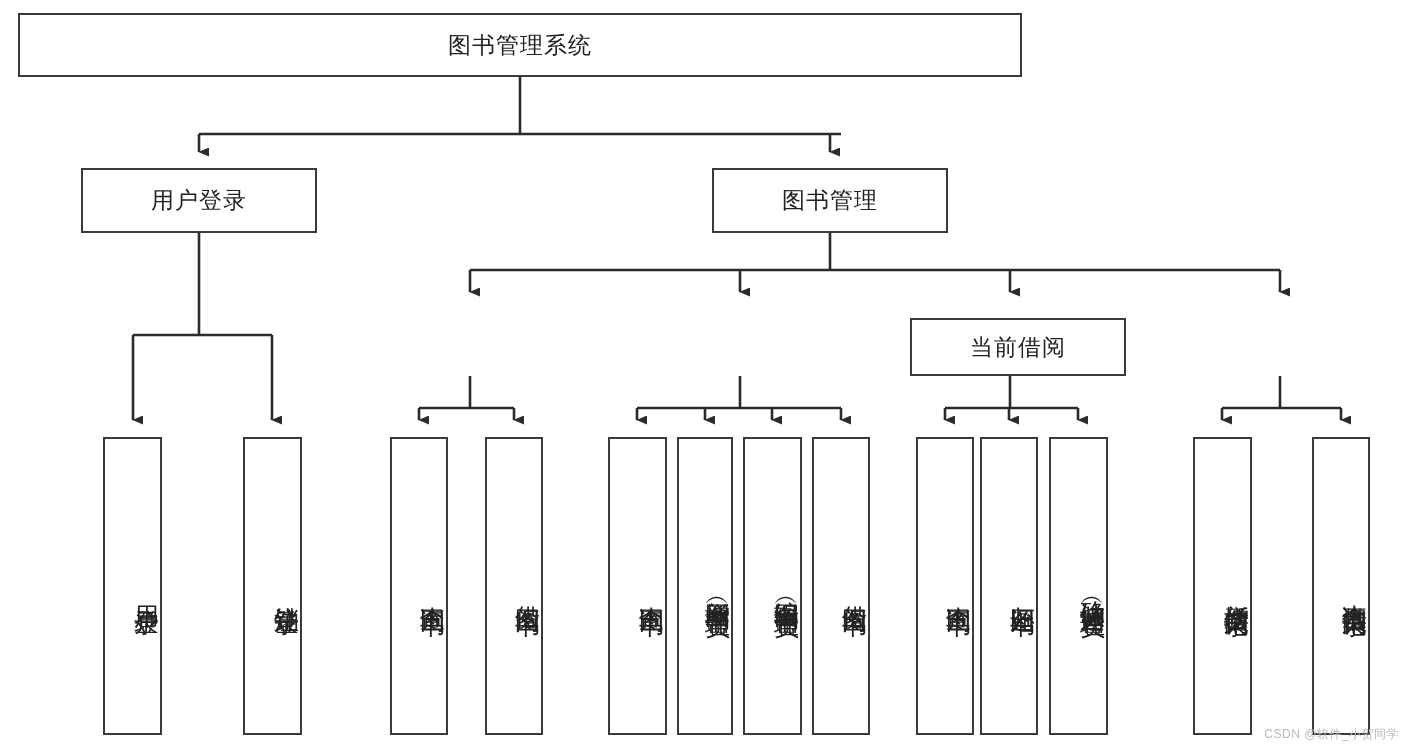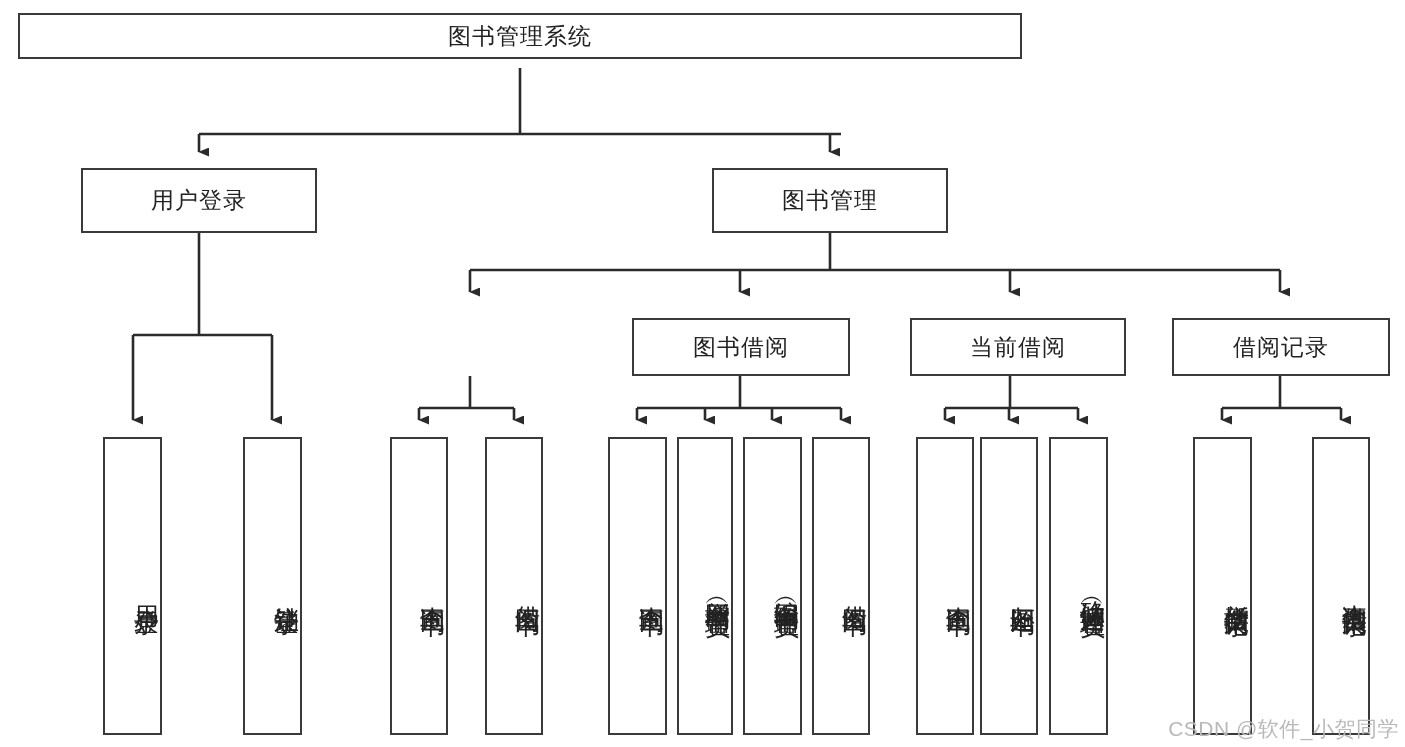--- a/index.html
+++ b/index.html
@@ -53,21 +53,21 @@
   .node.vert .vlabel {
     writing-mode: vertical-rl;
     text-orientation: upright;
     display: block;
     text-align: left;
   }
   .watermark {
     position: absolute;
     right: 6px;
     bottom: 4px;
-    font-size: 21px;
+    font-size: 12px;
     color: #b9b9b9;
     letter-spacing: 0.5px;
     z-index: 6;
     white-space: nowrap;
   }
 </style>
 </head>
 <body>
 
 <div id="stage">
@@ -115,39 +115,33 @@
       <path d="M 1009 408 L 1009 420" marker-end="url(#arrow)"></path>
       <path d="M 1078 408 L 1078 420" marker-end="url(#arrow)"></path>
 
       <path d="M 1280 376 L 1280 408"></path>
       <path d="M 1222 408 L 1341 408"></path>
       <path d="M 1222 408 L 1222 420" marker-end="url(#arrow)"></path>
       <path d="M 1341 408 L 1341 420" marker-end="url(#arrow)"></path>
     </g>
   </svg>
 
-  <div class="node horiz" style="left:18px; top:13px; width:1004px; height:46px;">
+  <div class="node horiz" style="left:18px; top:13px; width:1004px; height:64px;">
     <span>图书管理系统</span>
   </div>
 
   <div class="node horiz" style="left:81px; top:168px; width:236px; height:65px;">
     <span>用户登录</span>
   </div>
   <div class="node horiz" style="left:712px; top:168px; width:236px; height:65px;">
     <span>图书管理</span>
   </div>
 
-  <div class="node horiz" style="left:632px; top:318px; width:218px; height:58px;">
-    <span>图书借阅</span>
-  </div>
   <div class="node horiz" style="left:902px; top:318px; width:216px; height:58px;margin-left:8px;">
     <span>当前借阅</span>
-  </div>
-  <div class="node horiz" style="left:1172px; top:318px; width:218px; height:58px;">
-    <span>借阅记录</span>
   </div>
 
   <div class="node vert" style="left:103px; top:437px; width:59px; height:298px;">
     <span class="vlabel">用户登录</span>
   </div>
   <div class="node vert" style="left:243px; top:437px; width:59px; height:298px;">
     <span class="vlabel">注销登录</span>
   </div>
 
   <div class="node vert" style="left:390px; top:437px; width:58px; height:298px;">

